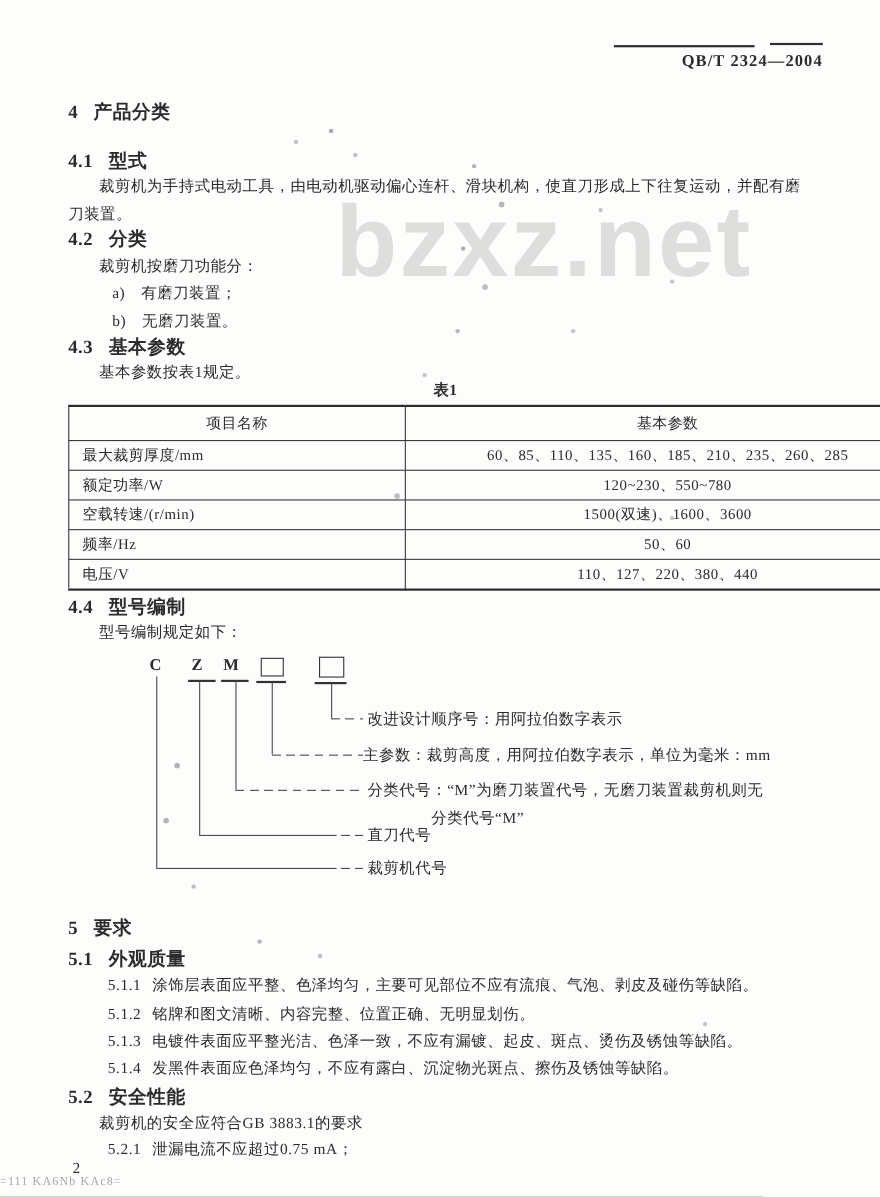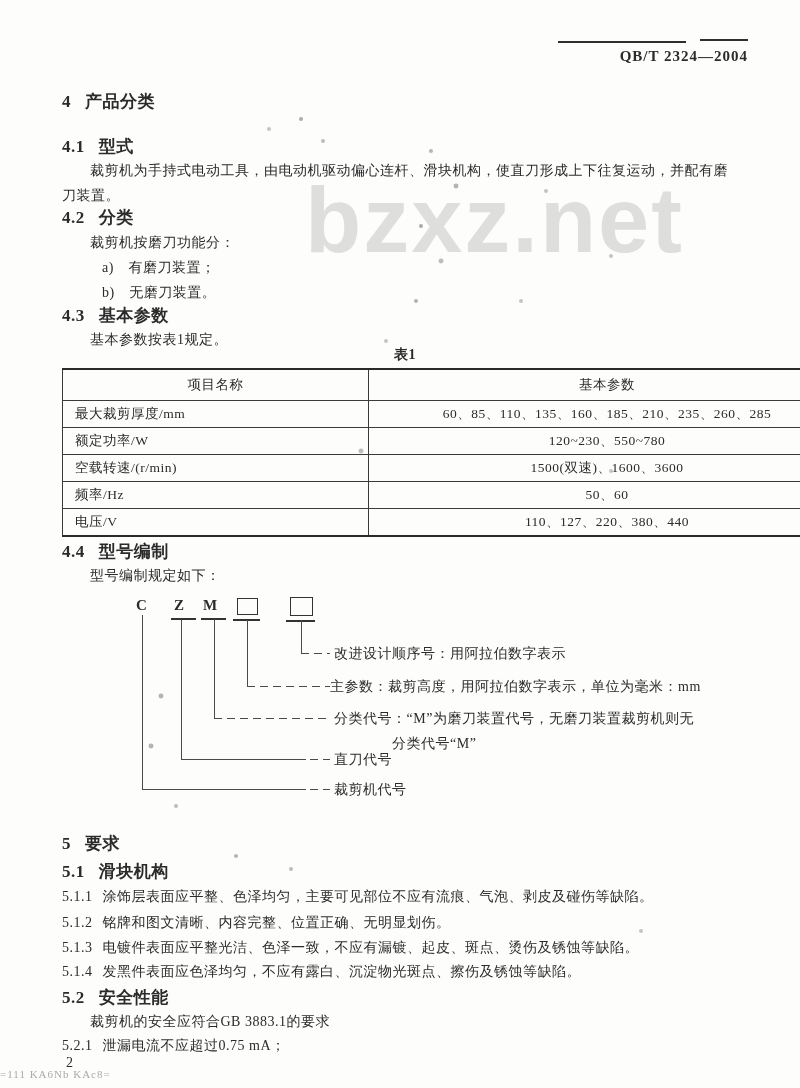--- a/index.html
+++ b/index.html
@@ -37,21 +37,21 @@
   
   .diagram{position:absolute;}
   .dg-letter{position:absolute;font-size:15px;font-weight:bold;}
   .dg-box{position:absolute;border:1.5px solid #333;background:transparent;}
   .dg-u{position:absolute;height:1.5px;background:#333;}
   .dg-v{position:absolute;width:1px;background:#4a4a4a;}
   .dg-h{position:absolute;height:1px;background:#4a4a4a;}
   .dg-h.dash{background:repeating-linear-gradient(90deg,#4a4a4a 0 8px,transparent 8px 13px);}
   .dg-note{position:absolute;font-size:14px;white-space:nowrap;}
   .speckle{position:absolute;width:2px;height:2px;border-radius:50%;background:transparent;}
-  .num-gap{margin-right:10px;}
+  .num-gap{margin-right:10px;margin-left:36px;}
 </style>
 </head>
 <body>
 
 <div class="page">
 
   <div class="abs wm-center" style="left:305px;top:140px;margin-top:28px;">bzxz.net</div>
 
   <div class="hline" style="left:558px;top:41px;width:128px;"></div>
   <div class="hline" style="left:700px;top:39px;width:48px;"></div>
@@ -146,21 +146,21 @@
     <span class="dg-v" style="left:80px;top:20px;height:174px;"></span>
     <span class="dg-h" style="left:80px;top:194px;width:164px;"></span>
     <span class="dg-h dash" style="left:248px;top:194px;width:20px;"></span>
     <span class="dg-note" style="left:272px;top:186px;">裁剪机代号</span>
   </div>
 
   <div class="abs heading" style="left:62px;top:832px;">
     <span class="num">5</span><span>要求</span>
   </div>
   <div class="abs heading" style="left:62px;top:860px;">
-    <span class="num">5.1</span><span>滑块机构</span>
+    <span class="num">5.1</span><span>外观质量</span>
   </div>
 
   <div class="abs body-text" style="left:62px;top:884px;width:690px;">
     <span class="num-gap">5.1.1</span><span>涂饰层表面应平整、色泽均匀，主要可见部位不应有流痕、气泡、剥皮及碰伤等缺陷。</span>
   </div>
   <div class="abs body-text" style="left:62px;top:910px;width:690px;">
     <span class="num-gap">5.1.2</span><span>铭牌和图文清晰、内容完整、位置正确、无明显划伤。</span>
   </div>
   <div class="abs body-text" style="left:62px;top:935px;width:690px;">
     <span class="num-gap">5.1.3</span><span>电镀件表面应平整光洁、色泽一致，不应有漏镀、起皮、斑点、烫伤及锈蚀等缺陷。</span>

